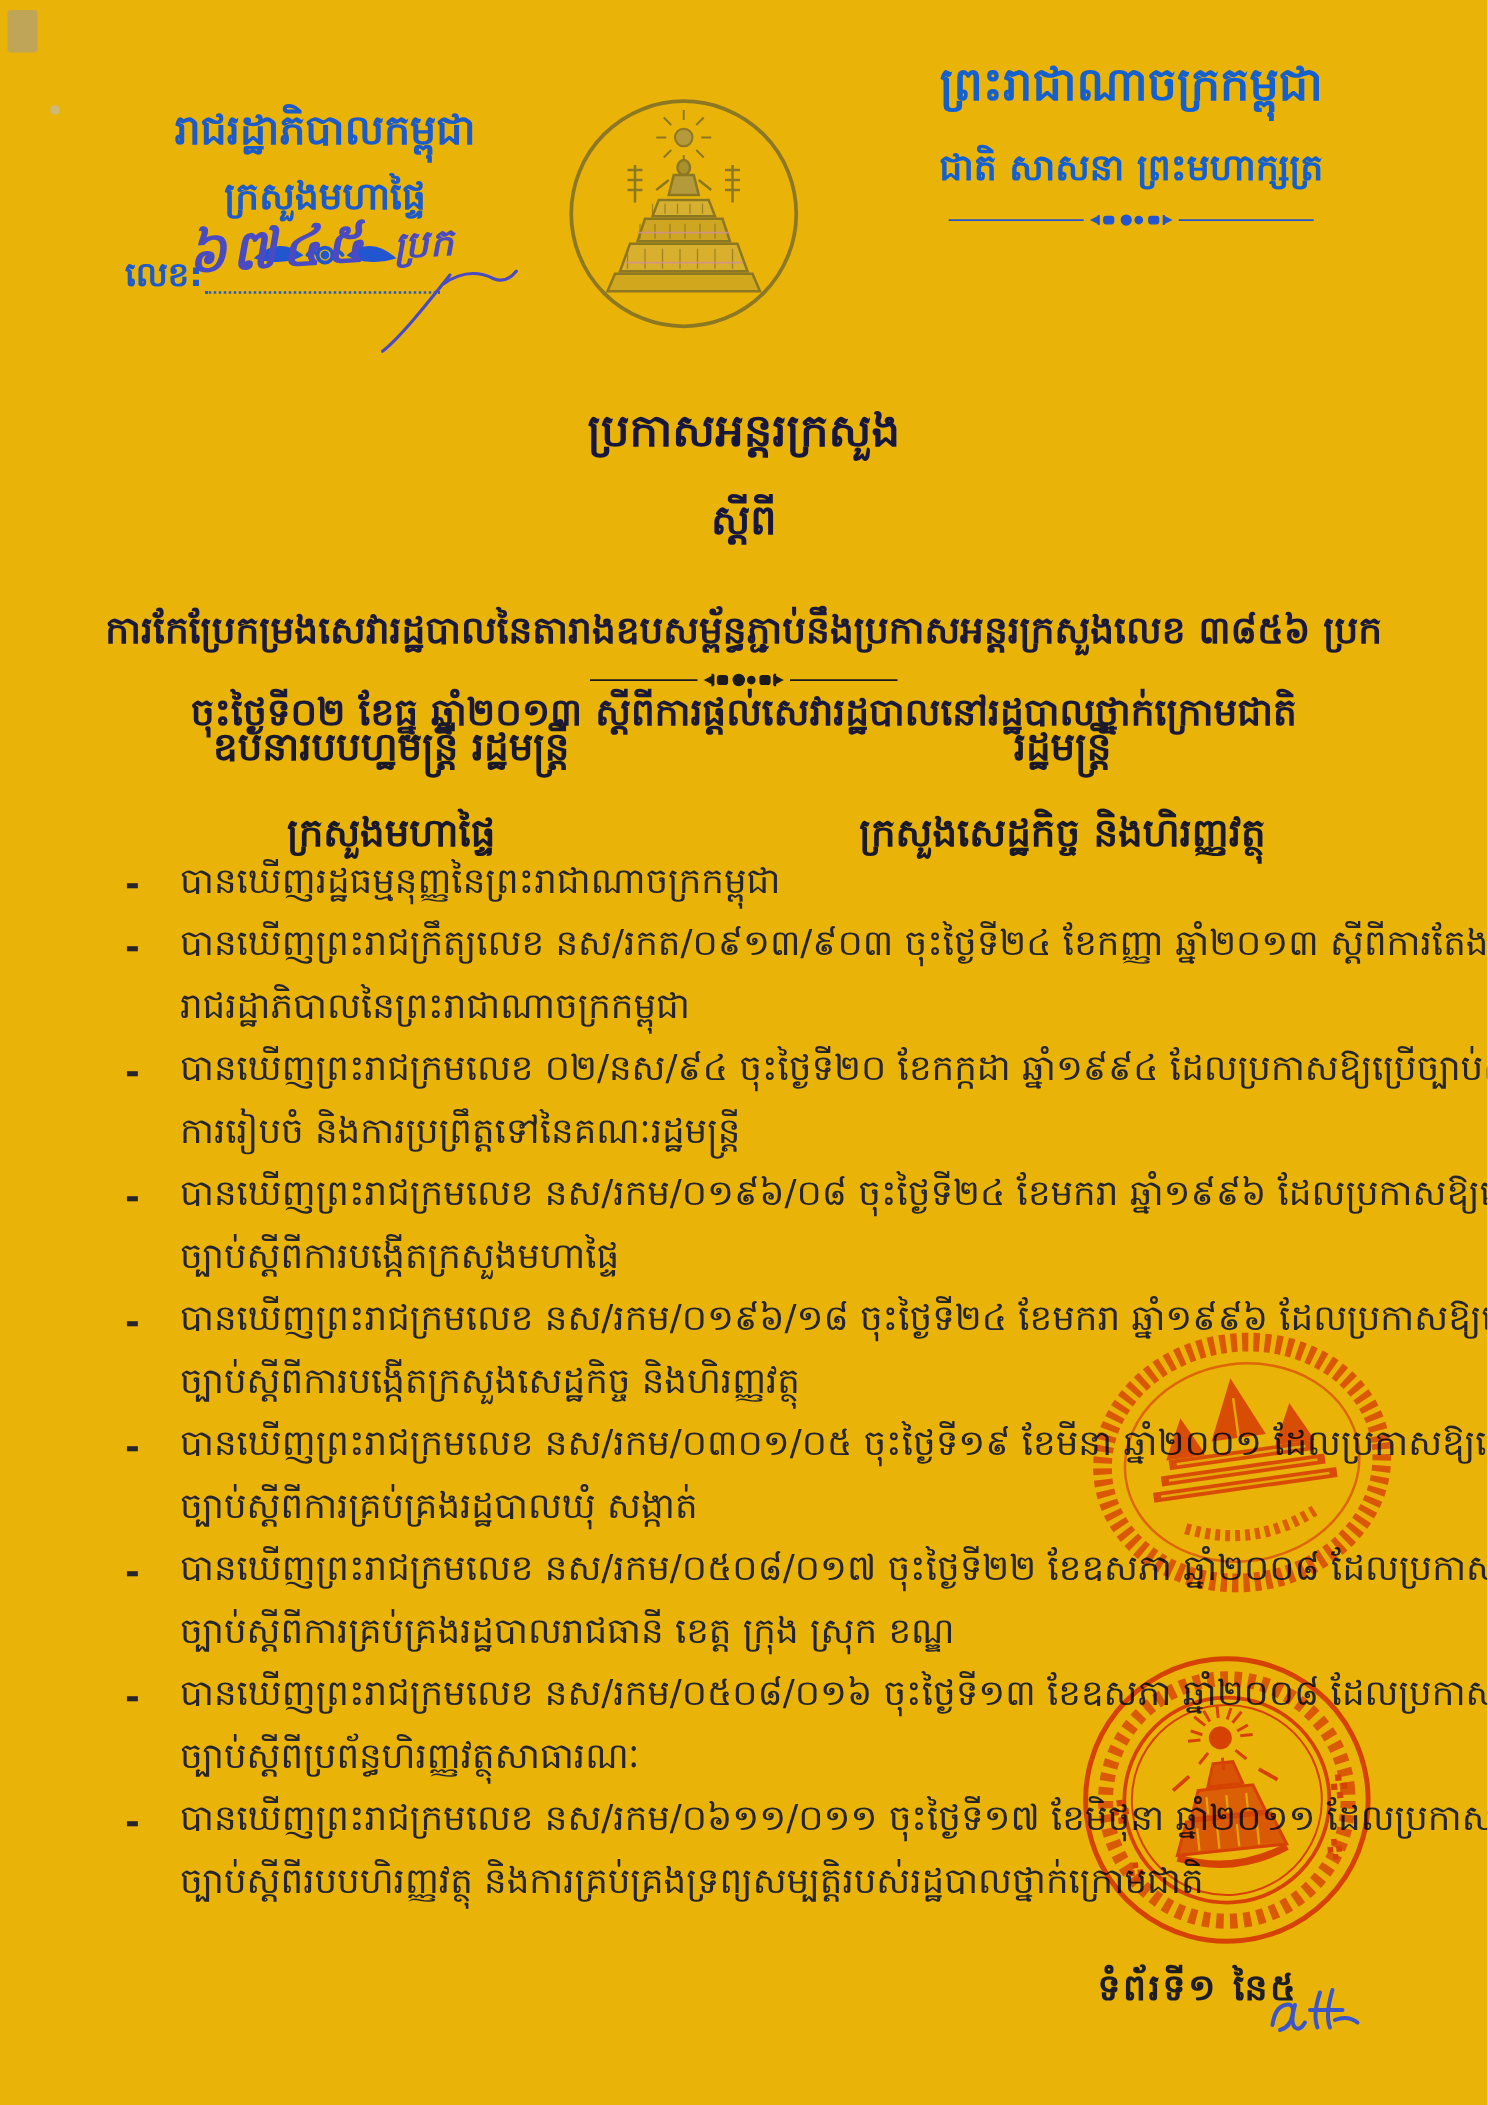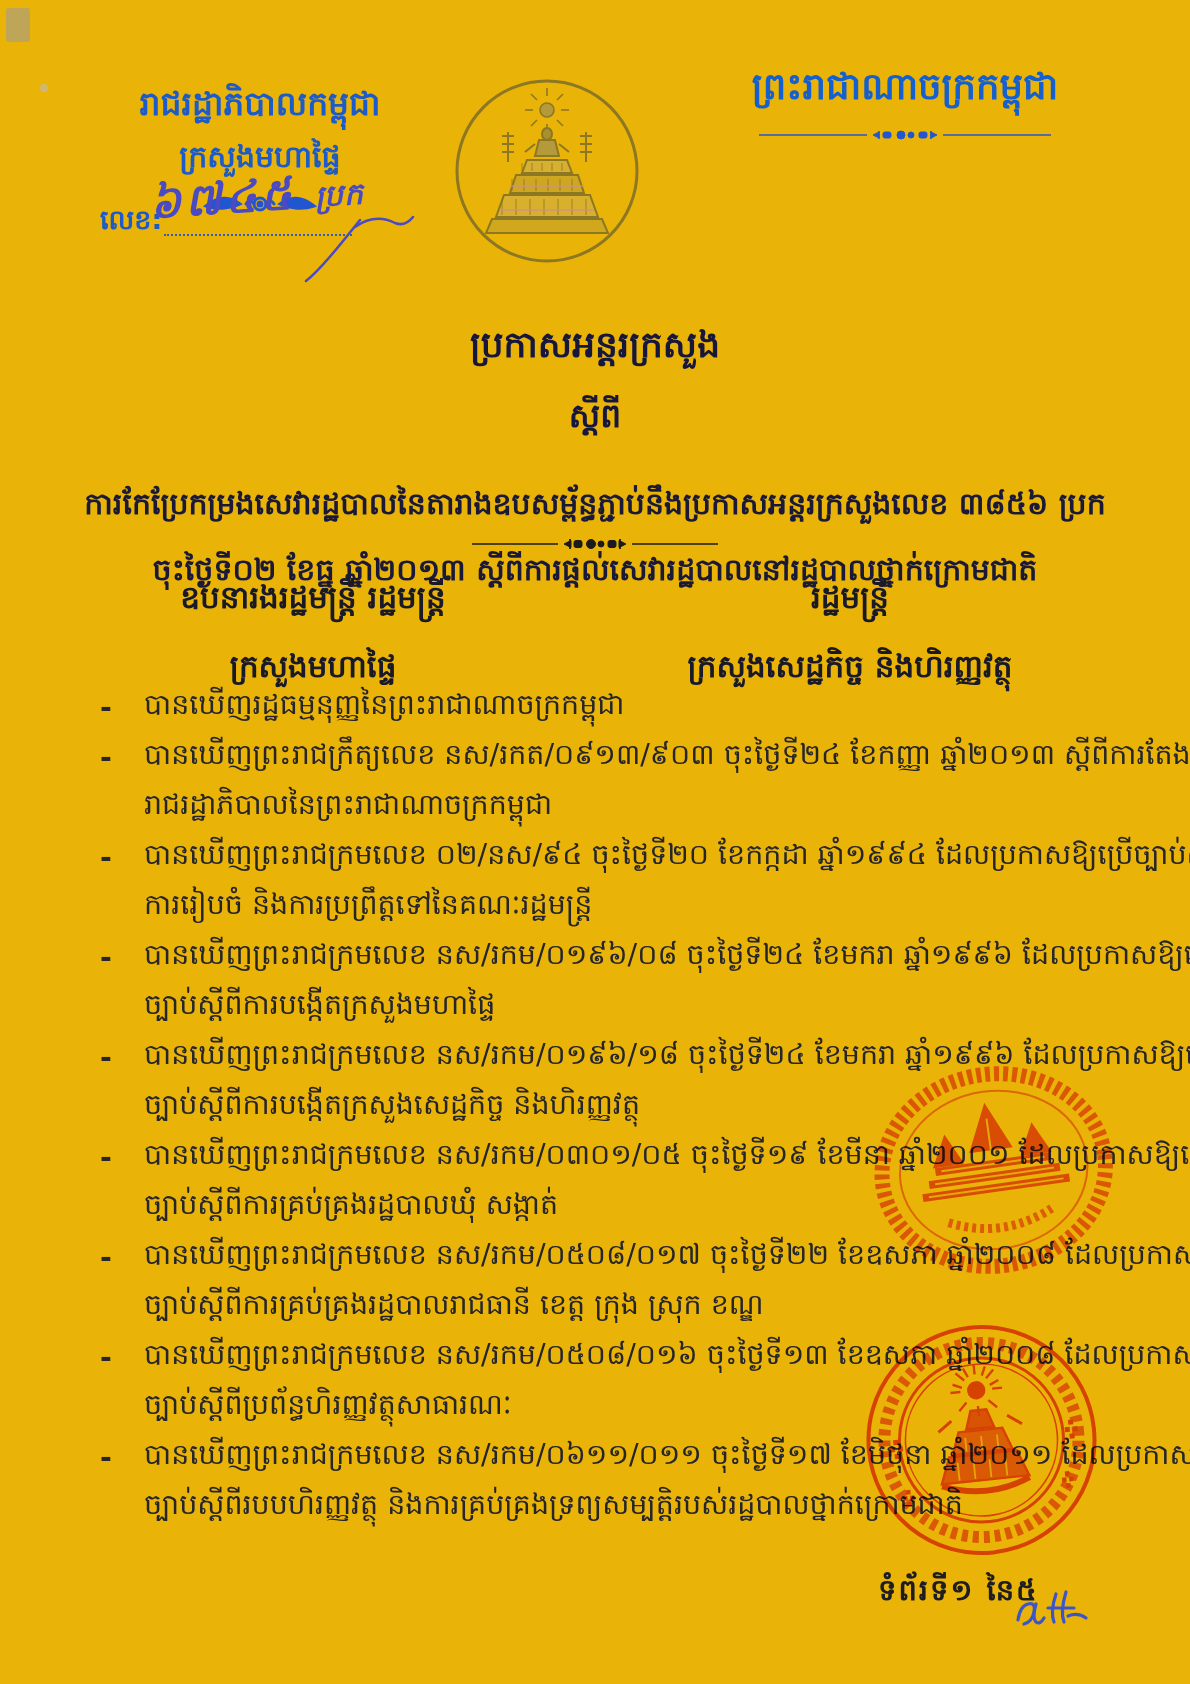--- a/index.html
+++ b/index.html
@@ -27,21 +27,21 @@
   .hand-num { left:150px; top:168px; color:#4a4ac2;
     font-size:44px; font-style:italic; transform:rotate(-4deg);
     font-weight:bold; letter-spacing:4px; }
   .hand-num .suffix { font-size:30px; letter-spacing:1px; }
 
   
   .emblem { left:452px; top:74px; }
 
   
   .hdr-right { left:690px; top:44px; width:430px; text-align:center;
-    color:#1560cf; font-weight:bold;margin-top:19px; }
+    color:#1560cf; font-weight:bold; }
   .hdr-right .l1 { font-size:37px; }
   .hdr-right .l2 { font-size:29px; margin-top:18px; }
   .hdr-right .orn { margin-top:10px; }
 
   
   .title-block { left:0; top:322px; width:100%; text-align:center;
     color:#17173c; font-weight:bold; }
   .title-block .t1 { font-size:36px; }
   .title-block .t2 { font-size:33px; margin-top:20px; }
   .title-block .s1 { font-size:30px; margin-top:42px; color:#1a1a38; }
@@ -153,20 +153,21 @@
         </g>
         <g stroke="#cf8f96" stroke-width="1.4" opacity=".8">
           <path d="M58 112 h74 M48 136 h94"></path>
         </g>
       </g>
     </svg>
   </div>
 
   <div class="abs hdr-right">
     <div class="l1 nowrap">ព្រះរាជាណាចក្រកម្ពុជា</div>
+    <div class="l2 nowrap">ជាតិ សាសនា ព្រះមហាក្សត្រ</div>
     <div class="orn">
       <svg width="300" height="16" viewBox="0 0 300 16">
         <g stroke="#2256d0" fill="#2256d0">
           <line x1="4" y1="8" x2="112" y2="8" stroke-width="1.4"></line>
           <line x1="188" y1="8" x2="296" y2="8" stroke-width="1.4"></line>
           <path d="M118 8 l6 -3 v6 Z"></path>
             <path d="M182 8 l-6 -3 v6 Z"></path>
           <rect x="128" y="5" width="8" height="6" rx="2"></rect>
           <circle cx="146" cy="8" r="4"></circle>
           <circle cx="156" cy="8" r="3"></circle>
@@ -196,21 +197,21 @@
         <circle cx="121" cy="8" r="4.5"></circle>
         <circle cx="131" cy="8" r="3"></circle>
         <rect x="138" y="4.5" width="8" height="7" rx="2"></rect>
         <line x1="100" y1="3" x2="100" y2="13" stroke-width="1.8"></line>
         <line x1="150" y1="3" x2="150" y2="13" stroke-width="1.8"></line>
       </g>
     </svg>
   </div>
 
   <div class="abs off off-left">
-    <div class="ol1 nowrap">ឧបនារងរដ្ឋមន្ត្រី រដ្ឋមន្ត្រី</div>
+    <div class="ol1 nowrap">ឧបនារបបហ្ឋមន្ត្រី រដ្ឋមន្ត្រី</div>
     <div class="ol2 nowrap">ក្រសួងមហាផ្ទៃ</div>
   </div>
   <div class="abs off off-right">
     <div class="ol1 nowrap">រដ្ឋមន្ត្រី</div>
     <div class="ol2 nowrap">ក្រសួងសេដ្ឋកិច្ច និងហិរញ្ញវត្ថុ</div>
   </div>
 
   <div class="abs bullets">
     <div class="line">
       <span class="dash">-</span>

